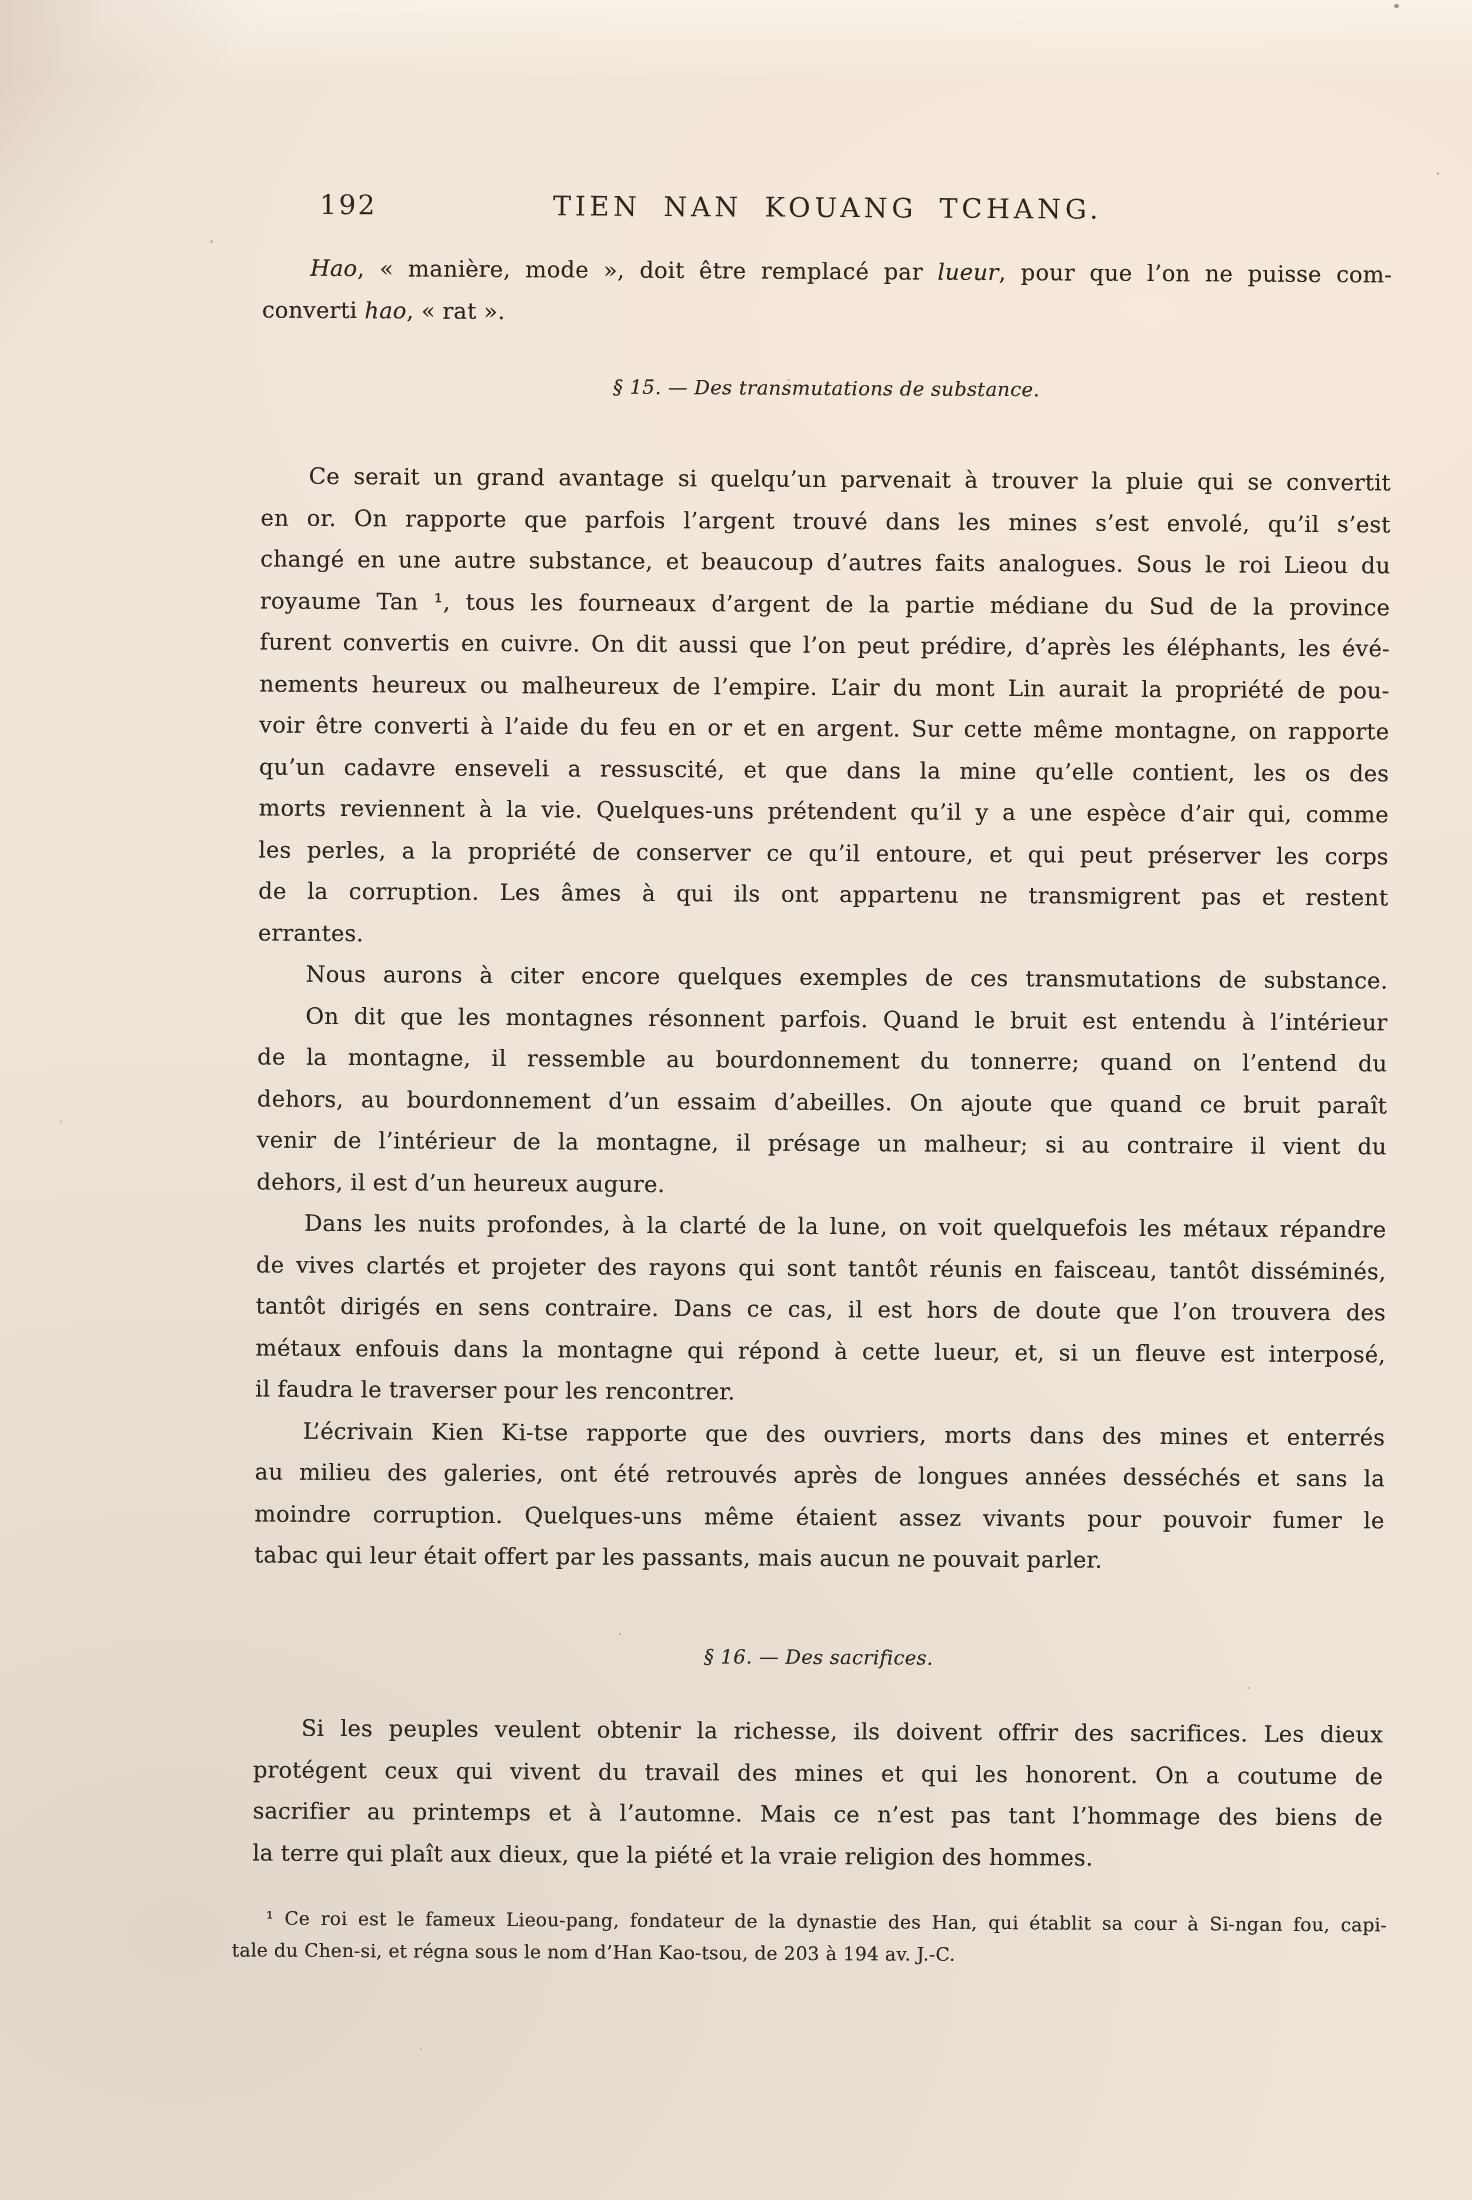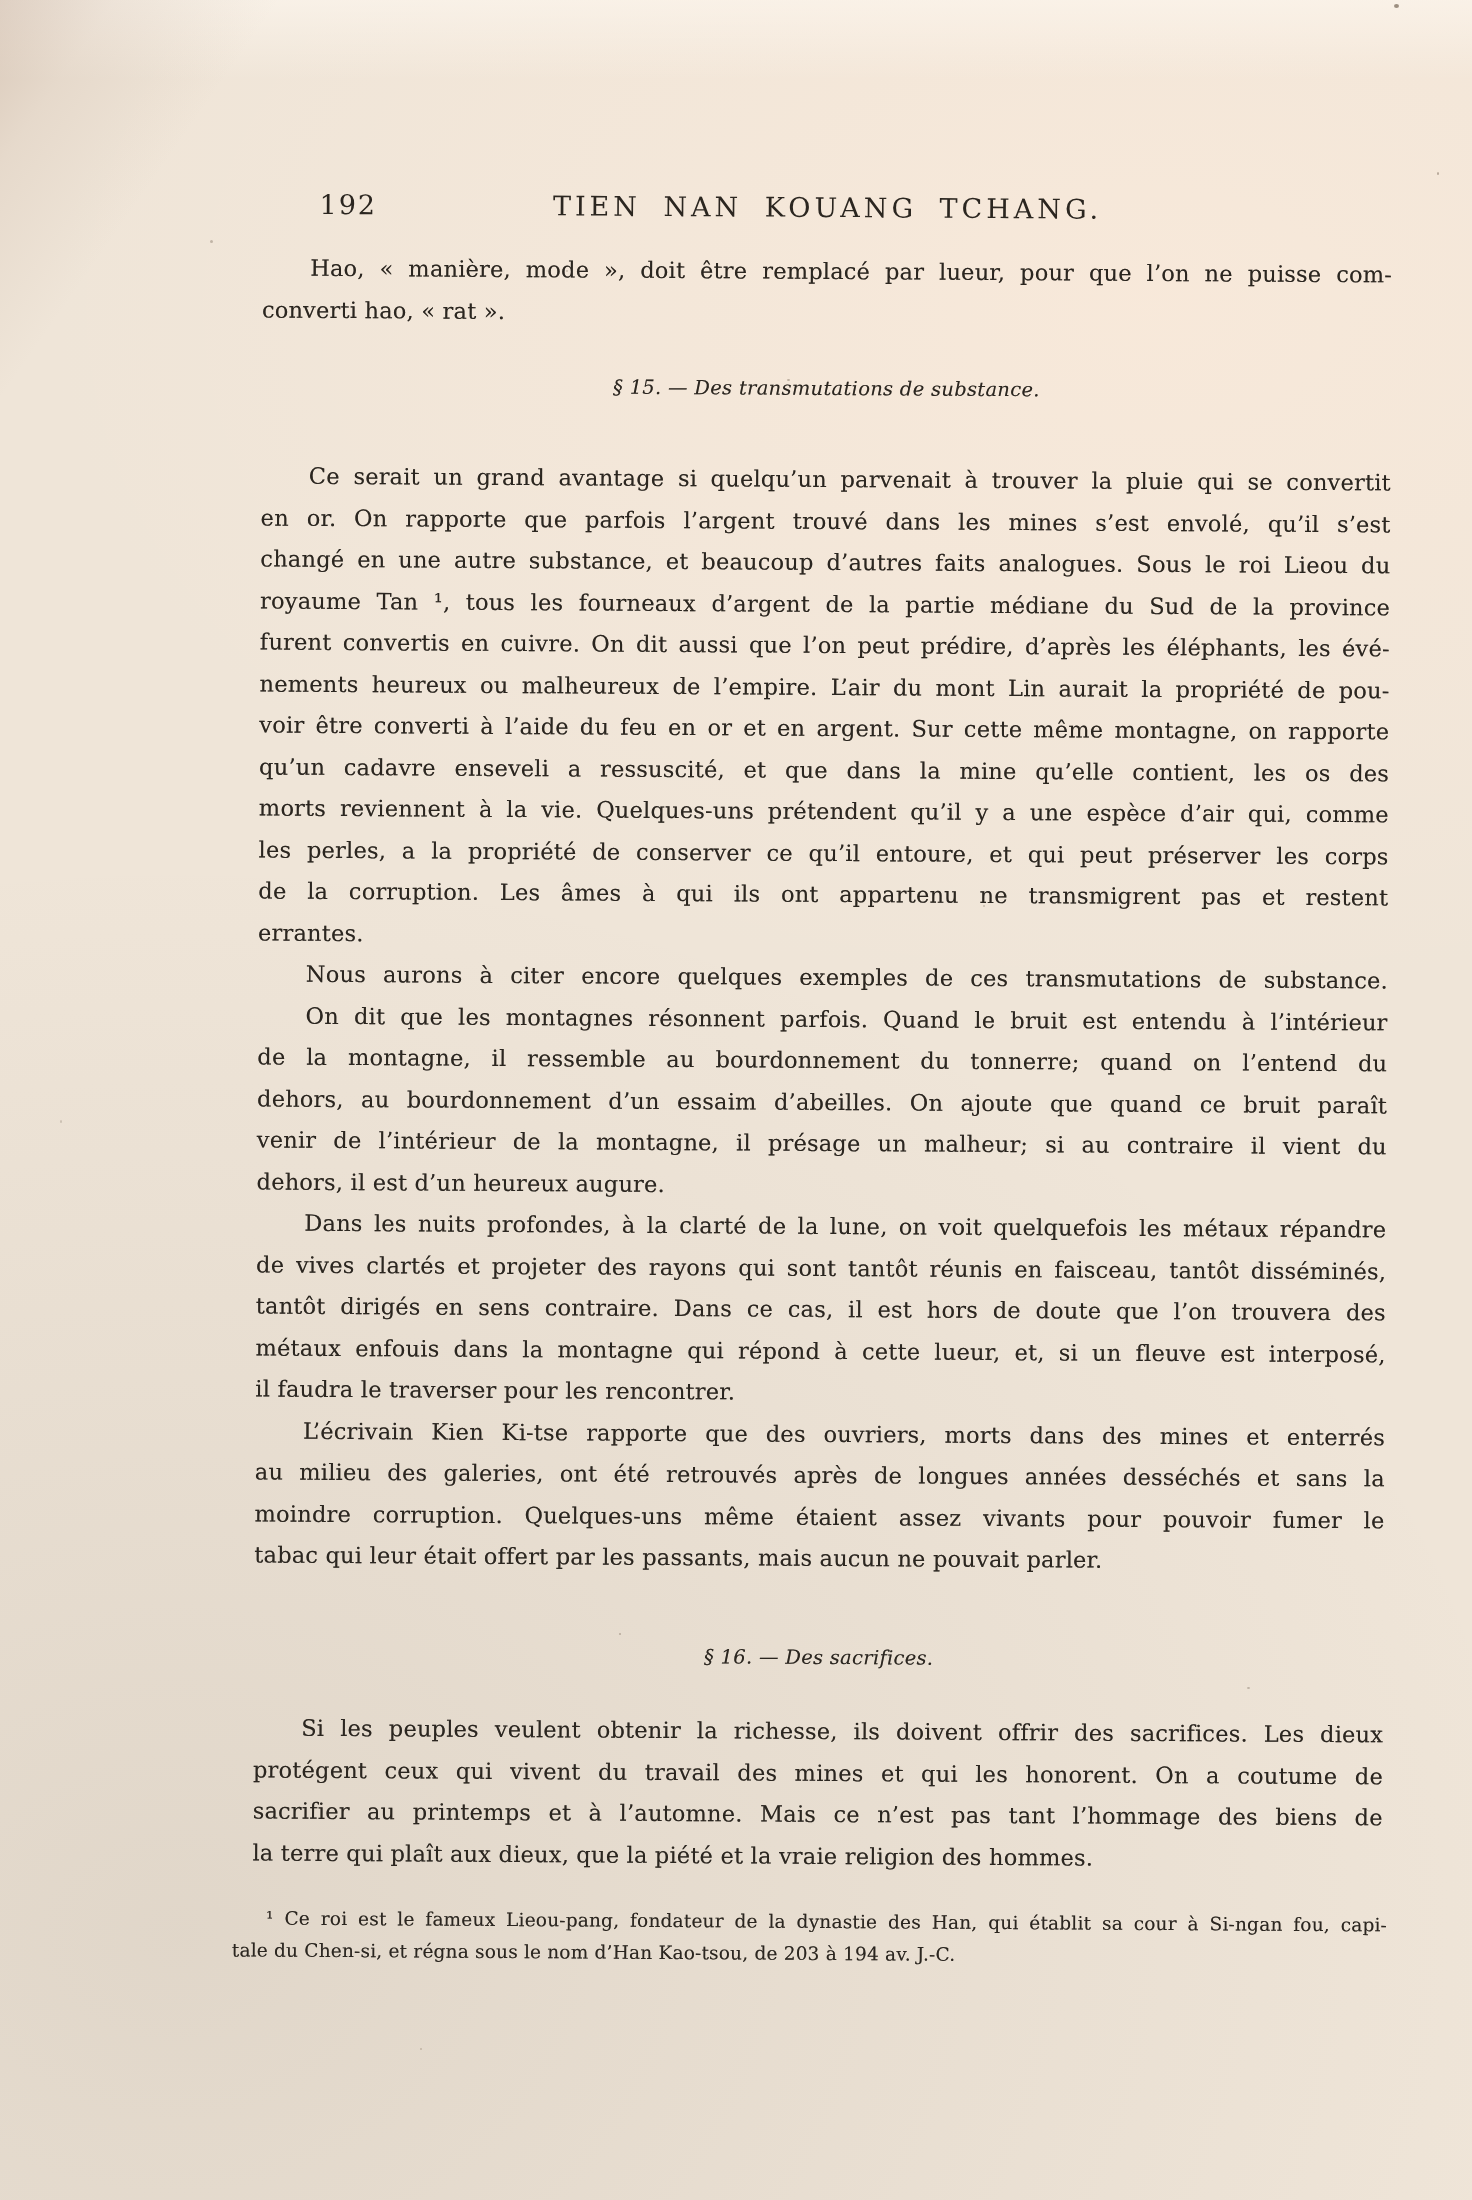--- a/index.html
+++ b/index.html
@@ -39,21 +39,21 @@
     line-height:41.5px;
     font-size:22.5px;
     white-space:nowrap;
     text-align:justify;
     text-align-last:justify;
     letter-spacing:0.2px;
     text-shadow:0 0 0.5px rgba(43,38,32,0.45);
   }
   .line.last { text-align-last:left; }
   .ind { padding-left:48px; }
-  .it { }
+  .it { font-style:italic; }
   .sec-heading {
     position:absolute; left:0; width:100%;
     text-align:center;
     font-style:italic;
     font-size:19.5px; line-height:30px;
     letter-spacing:0.3px;
     text-shadow:0 0 0.5px rgba(43,38,32,0.4);
   }
   .h15 { top:374px; }
   .h16 { top:1643px; }

